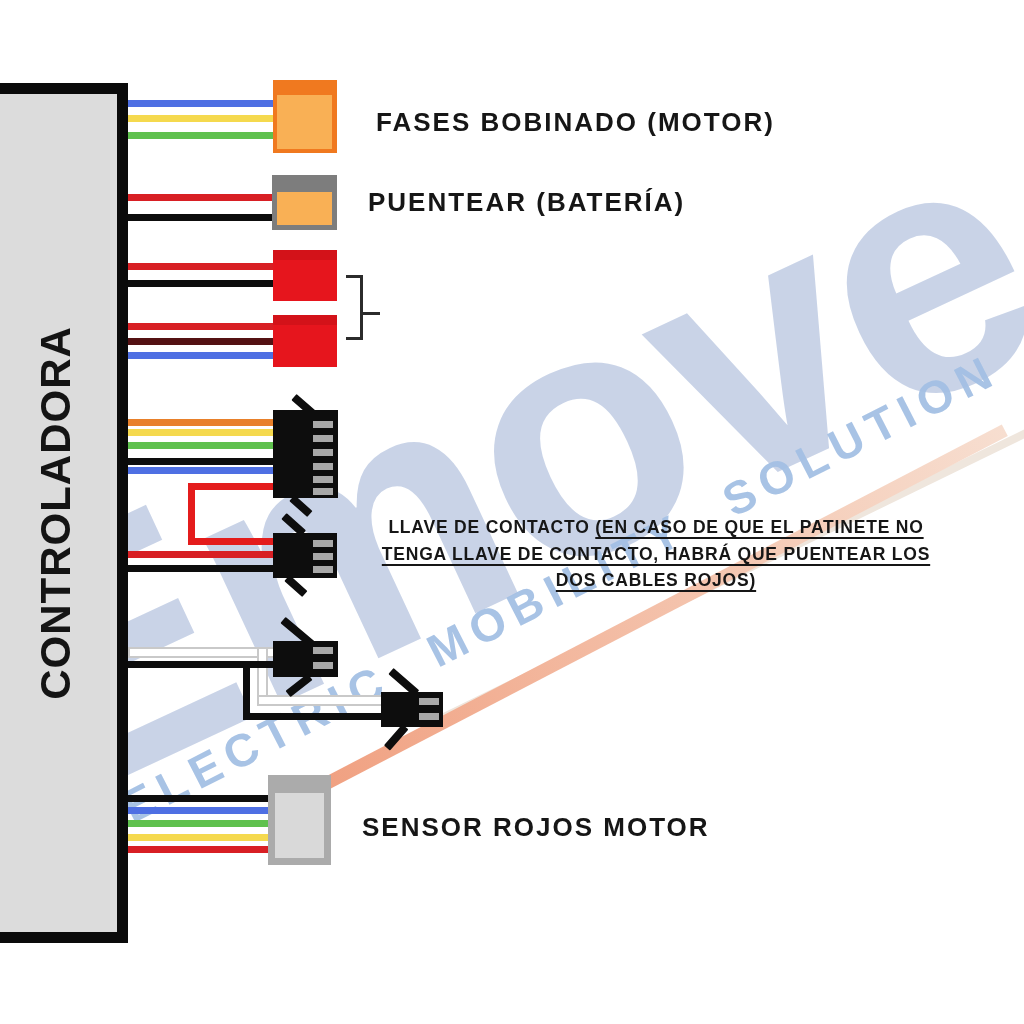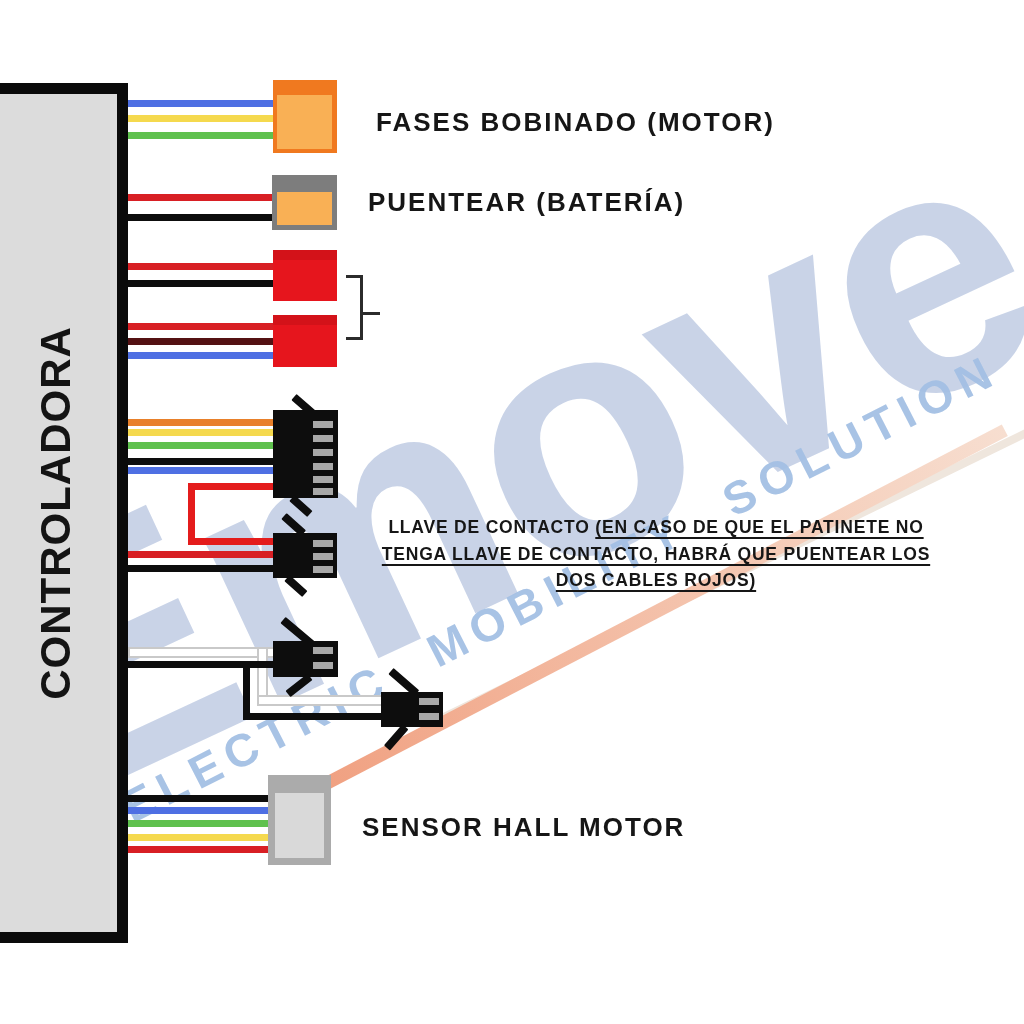--- a/index.html
+++ b/index.html
@@ -142,15 +142,15 @@
   <div class="latch" style="left:387px;top:744px;width:28px;transform:rotate(-49deg)"></div>
 
   <div class="wire c-black" style="left:128px;top:795px;width:141px"></div>
   <div class="wire c-blue" style="left:128px;top:807px;width:141px"></div>
   <div class="wire c-green" style="left:128px;top:820px;width:141px"></div>
   <div class="wire c-yellow" style="left:128px;top:834px;width:141px"></div>
   <div class="wire c-red" style="left:128px;top:846px;width:141px"></div>
   <div class="conn" style="left:268px;top:775px;width:63px;height:90px;background:#ababab">
     <div class="inner" style="left:7px;top:18px;width:49px;height:65px;background:#d9d9d9"></div>
   </div>
-  <div class="label" style="left:362px;top:812px">SENSOR HALL MOTOR</div>
+  <div class="label" style="left:362px;top:812px">SENSOR ROJOS MOTOR</div>
 
 </div>
 
 </body></html>

